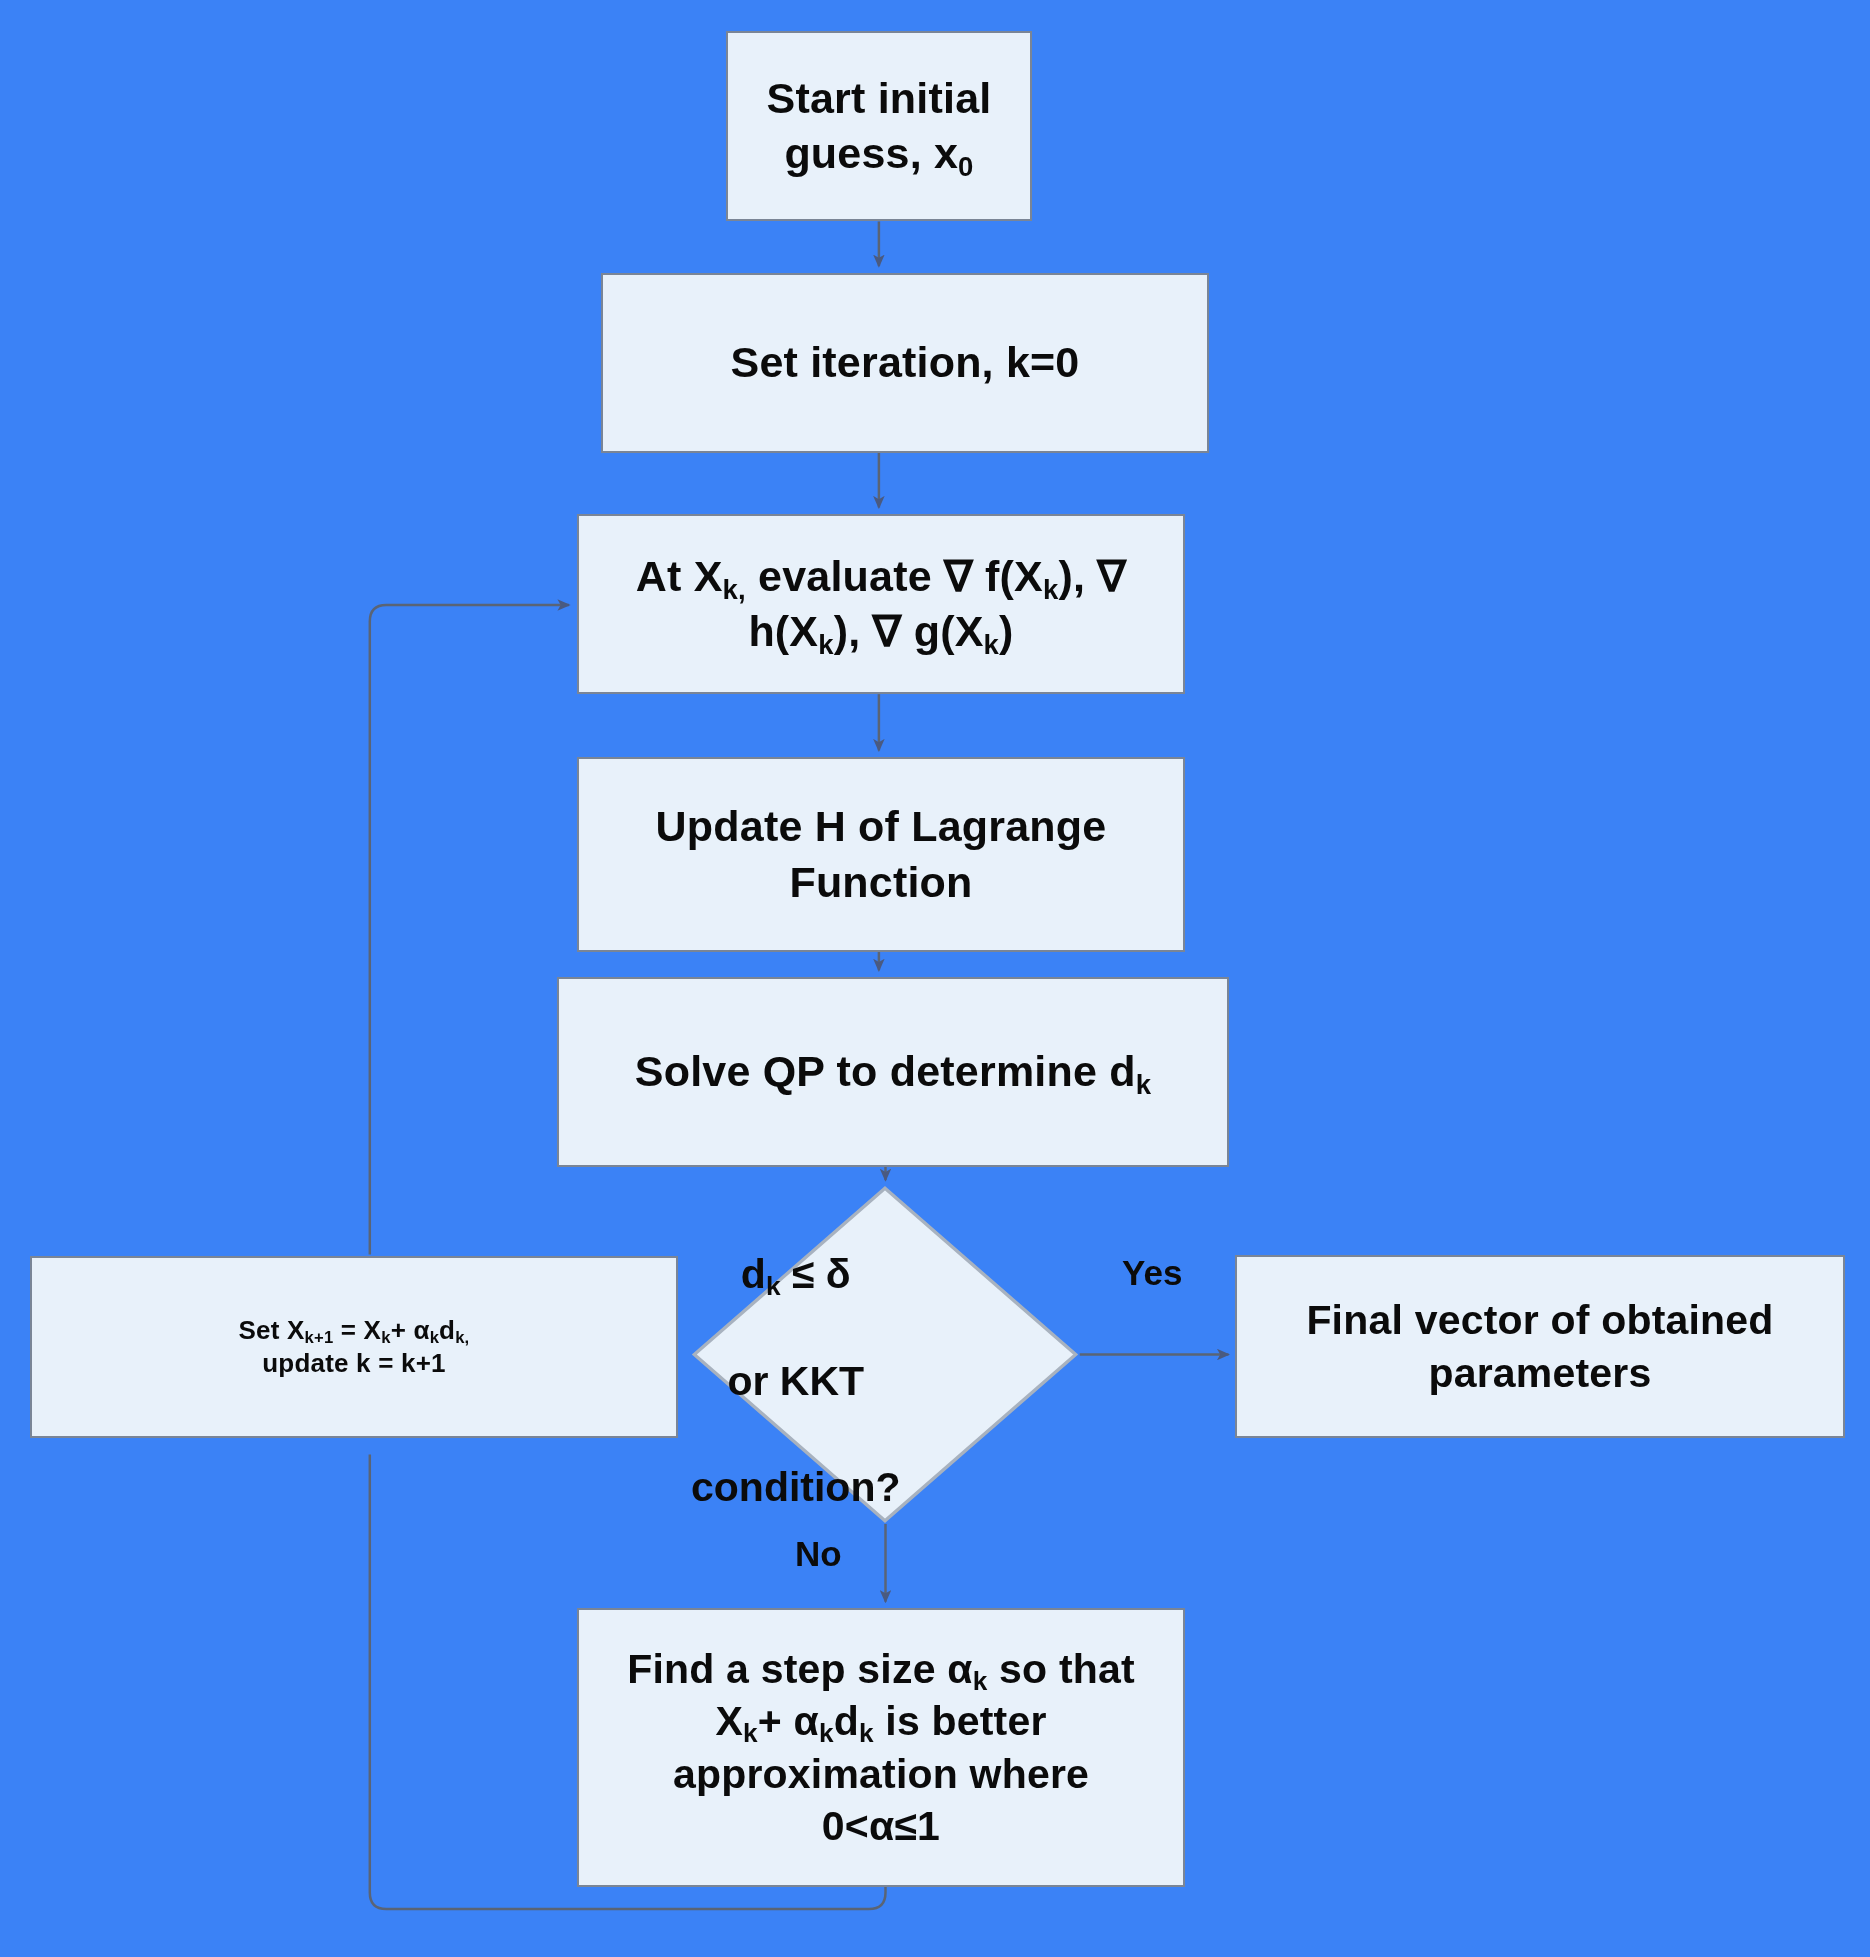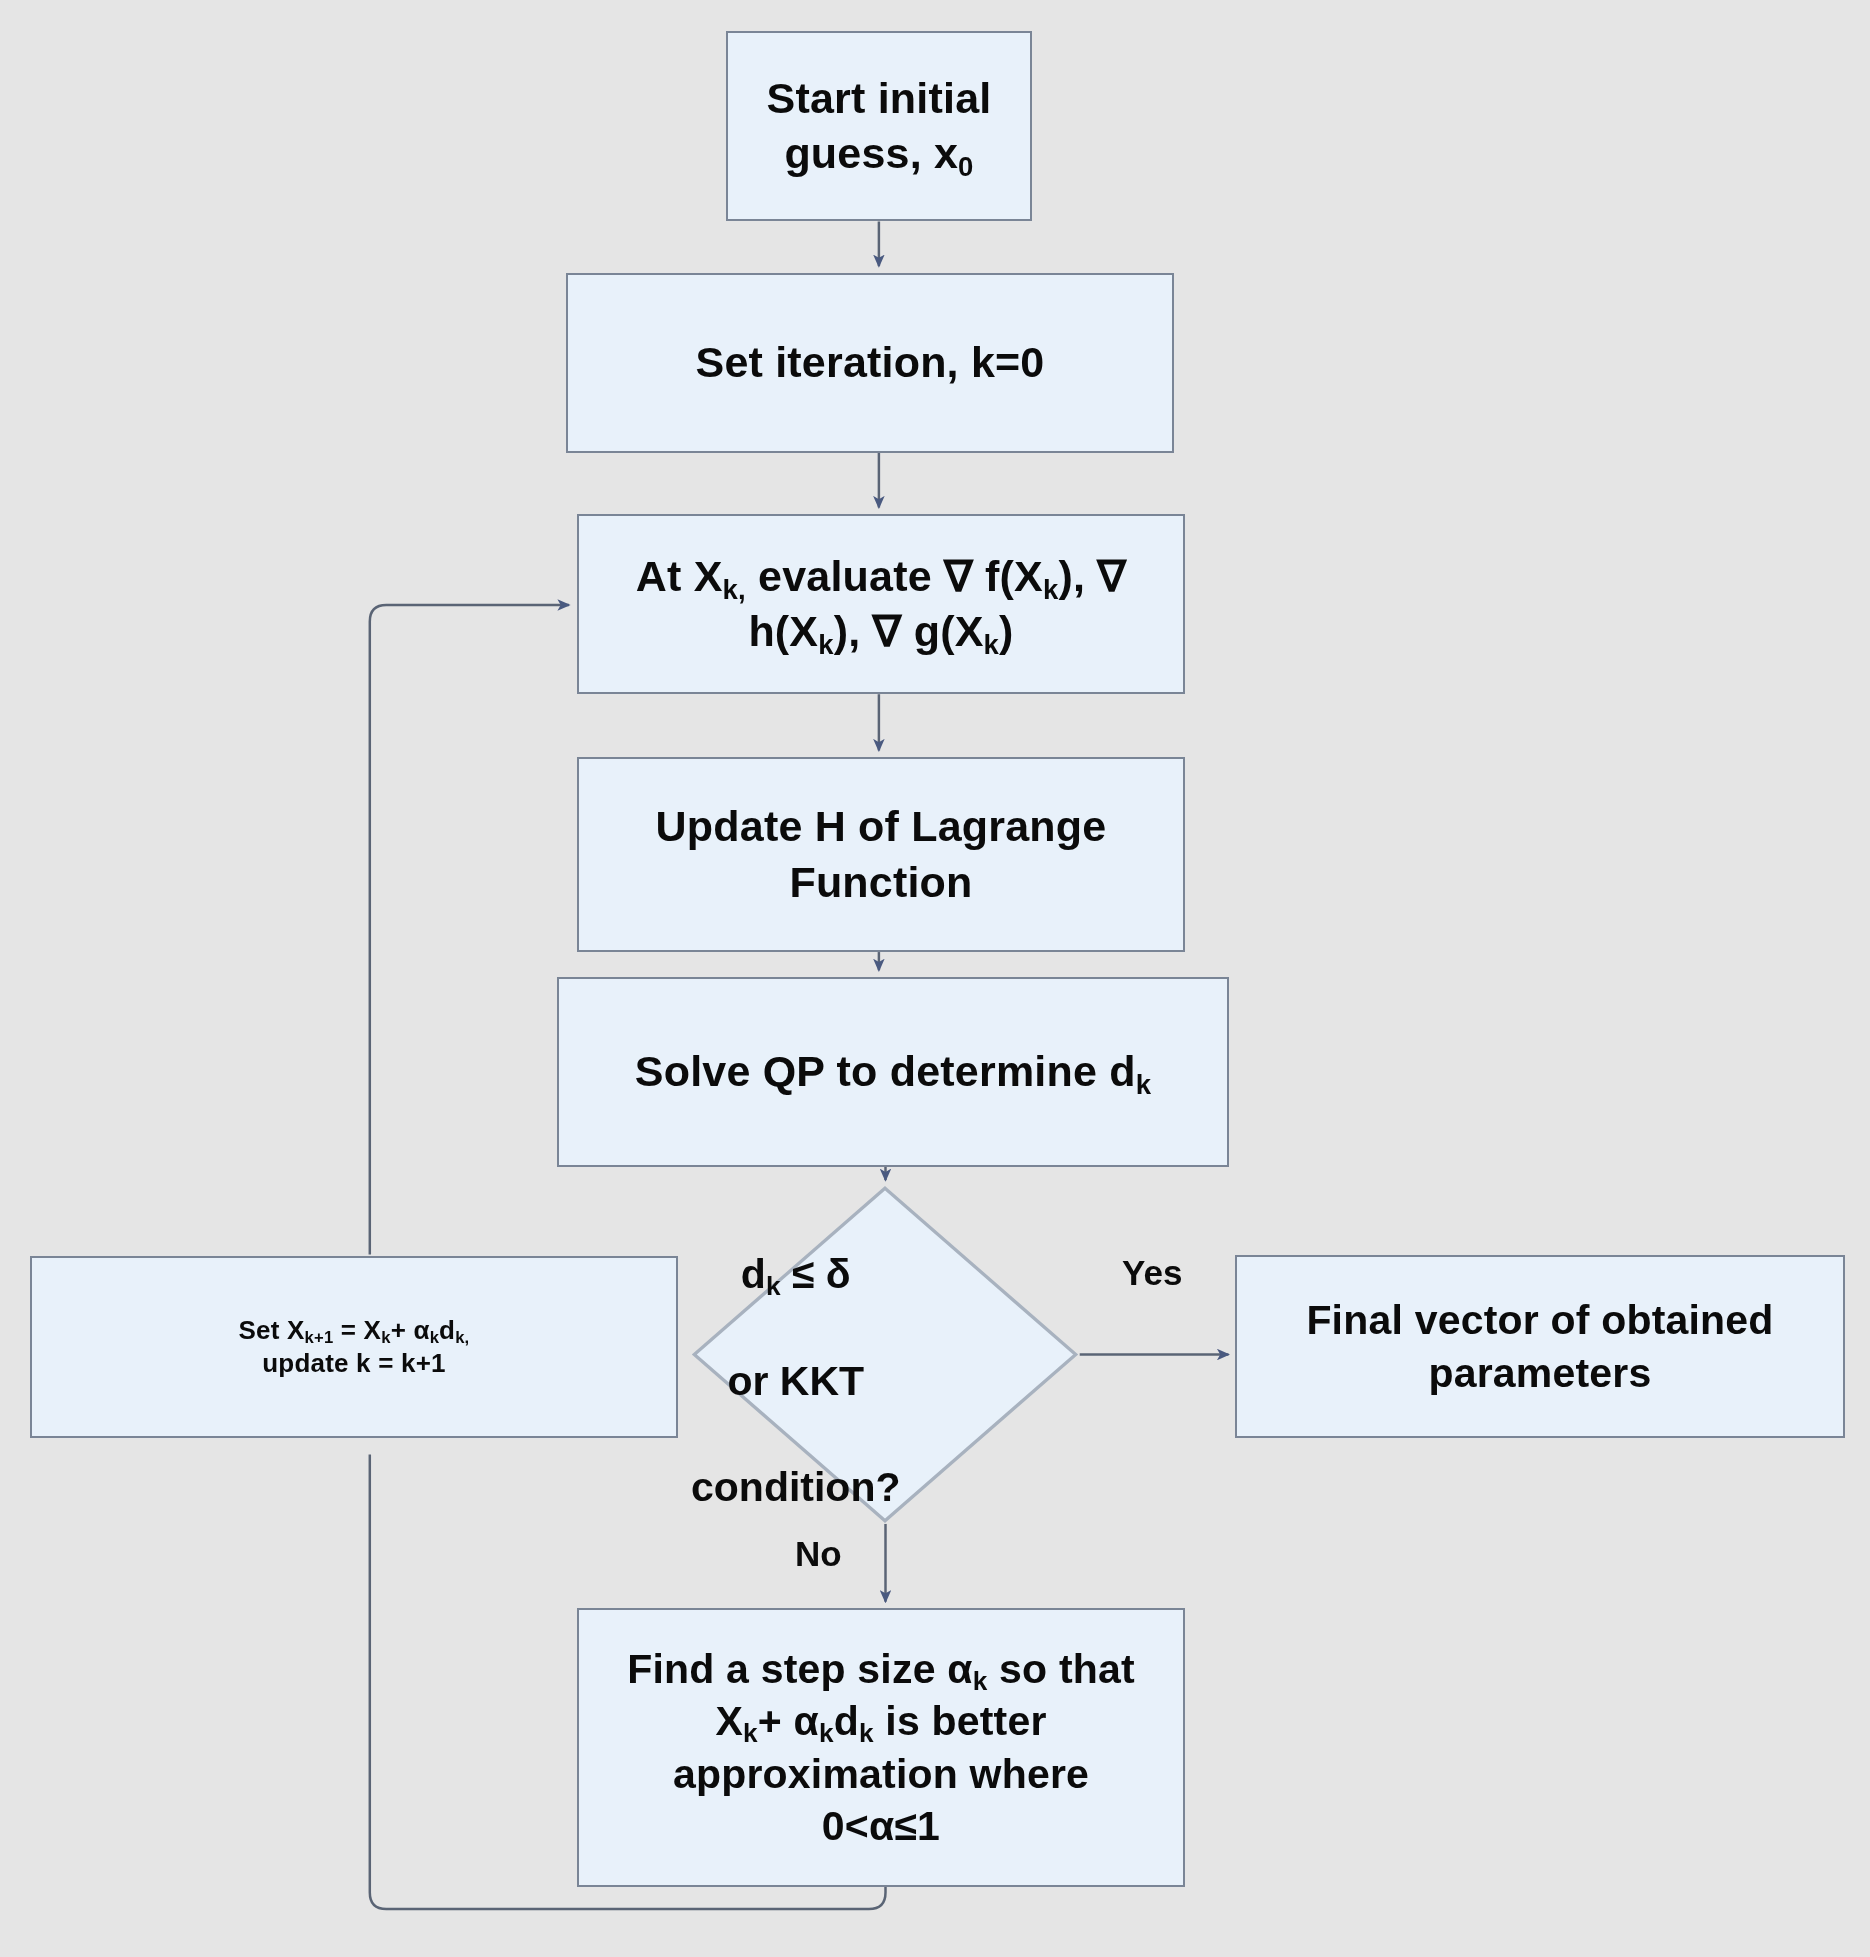--- a/index.html
+++ b/index.html
@@ -7,21 +7,21 @@
     padding: 0;
     background: #ffffff;
   }
   body {
     font-family: "Liberation Sans", sans-serif;
   }
   #canvas {
     position: relative;
     width: 1871px;
     height: 1957px;
-    background: #e5e5e5;
+    background: #3b82f6;
     overflow: hidden;
   }
   #edges {
     position: absolute;
     left: 0;
     top: 0;
     width: 1871px;
     height: 1957px;
     pointer-events: none;
   }
@@ -78,21 +78,21 @@
   }
   sub {
     font-size: 0.64em;
     vertical-align: baseline;
     position: relative;
     bottom: -0.28em;
     font-weight: bold;
   }
   
   #node-start      { left: 726px;  top: 31px;   width: 306px; height: 190px; font-size: 43px; }
-  #node-setiter    { left: 566px;  top: 273px;  width: 608px; height: 180px; font-size: 43px; }
+  #node-setiter    { left: 601px;  top: 273px;  width: 608px; height: 180px; font-size: 43px; }
   #node-evaluate   { left: 577px;  top: 514px;  width: 608px; height: 180px; font-size: 43px; }
   #node-updateh    { left: 577px;  top: 757px;  width: 608px; height: 195px; font-size: 43px; }
   #node-solveqp    { left: 557px;  top: 977px; width: 672px; height: 190px; font-size: 43px; }
   #node-setx       { left: 30px;   top: 1256px; width: 648px; height: 182px; font-size: 26px; }
   #node-final      { left: 1235px; top: 1255px; width: 610px; height: 183px; font-size: 41px; }
   #node-stepsize   { left: 577px;  top: 1608px; width: 608px; height: 279px; font-size: 41px; }
   #diamond-check   { left: 691px;  top: 1185px; width: 388px; height: 339px; }
   .diamond-label   { font-size: 41px; }
   #label-yes       { left: 1122px; top: 1253px; font-size: 35px; }
   #label-no        { left: 795px;  top: 1534px; font-size: 35px; }

